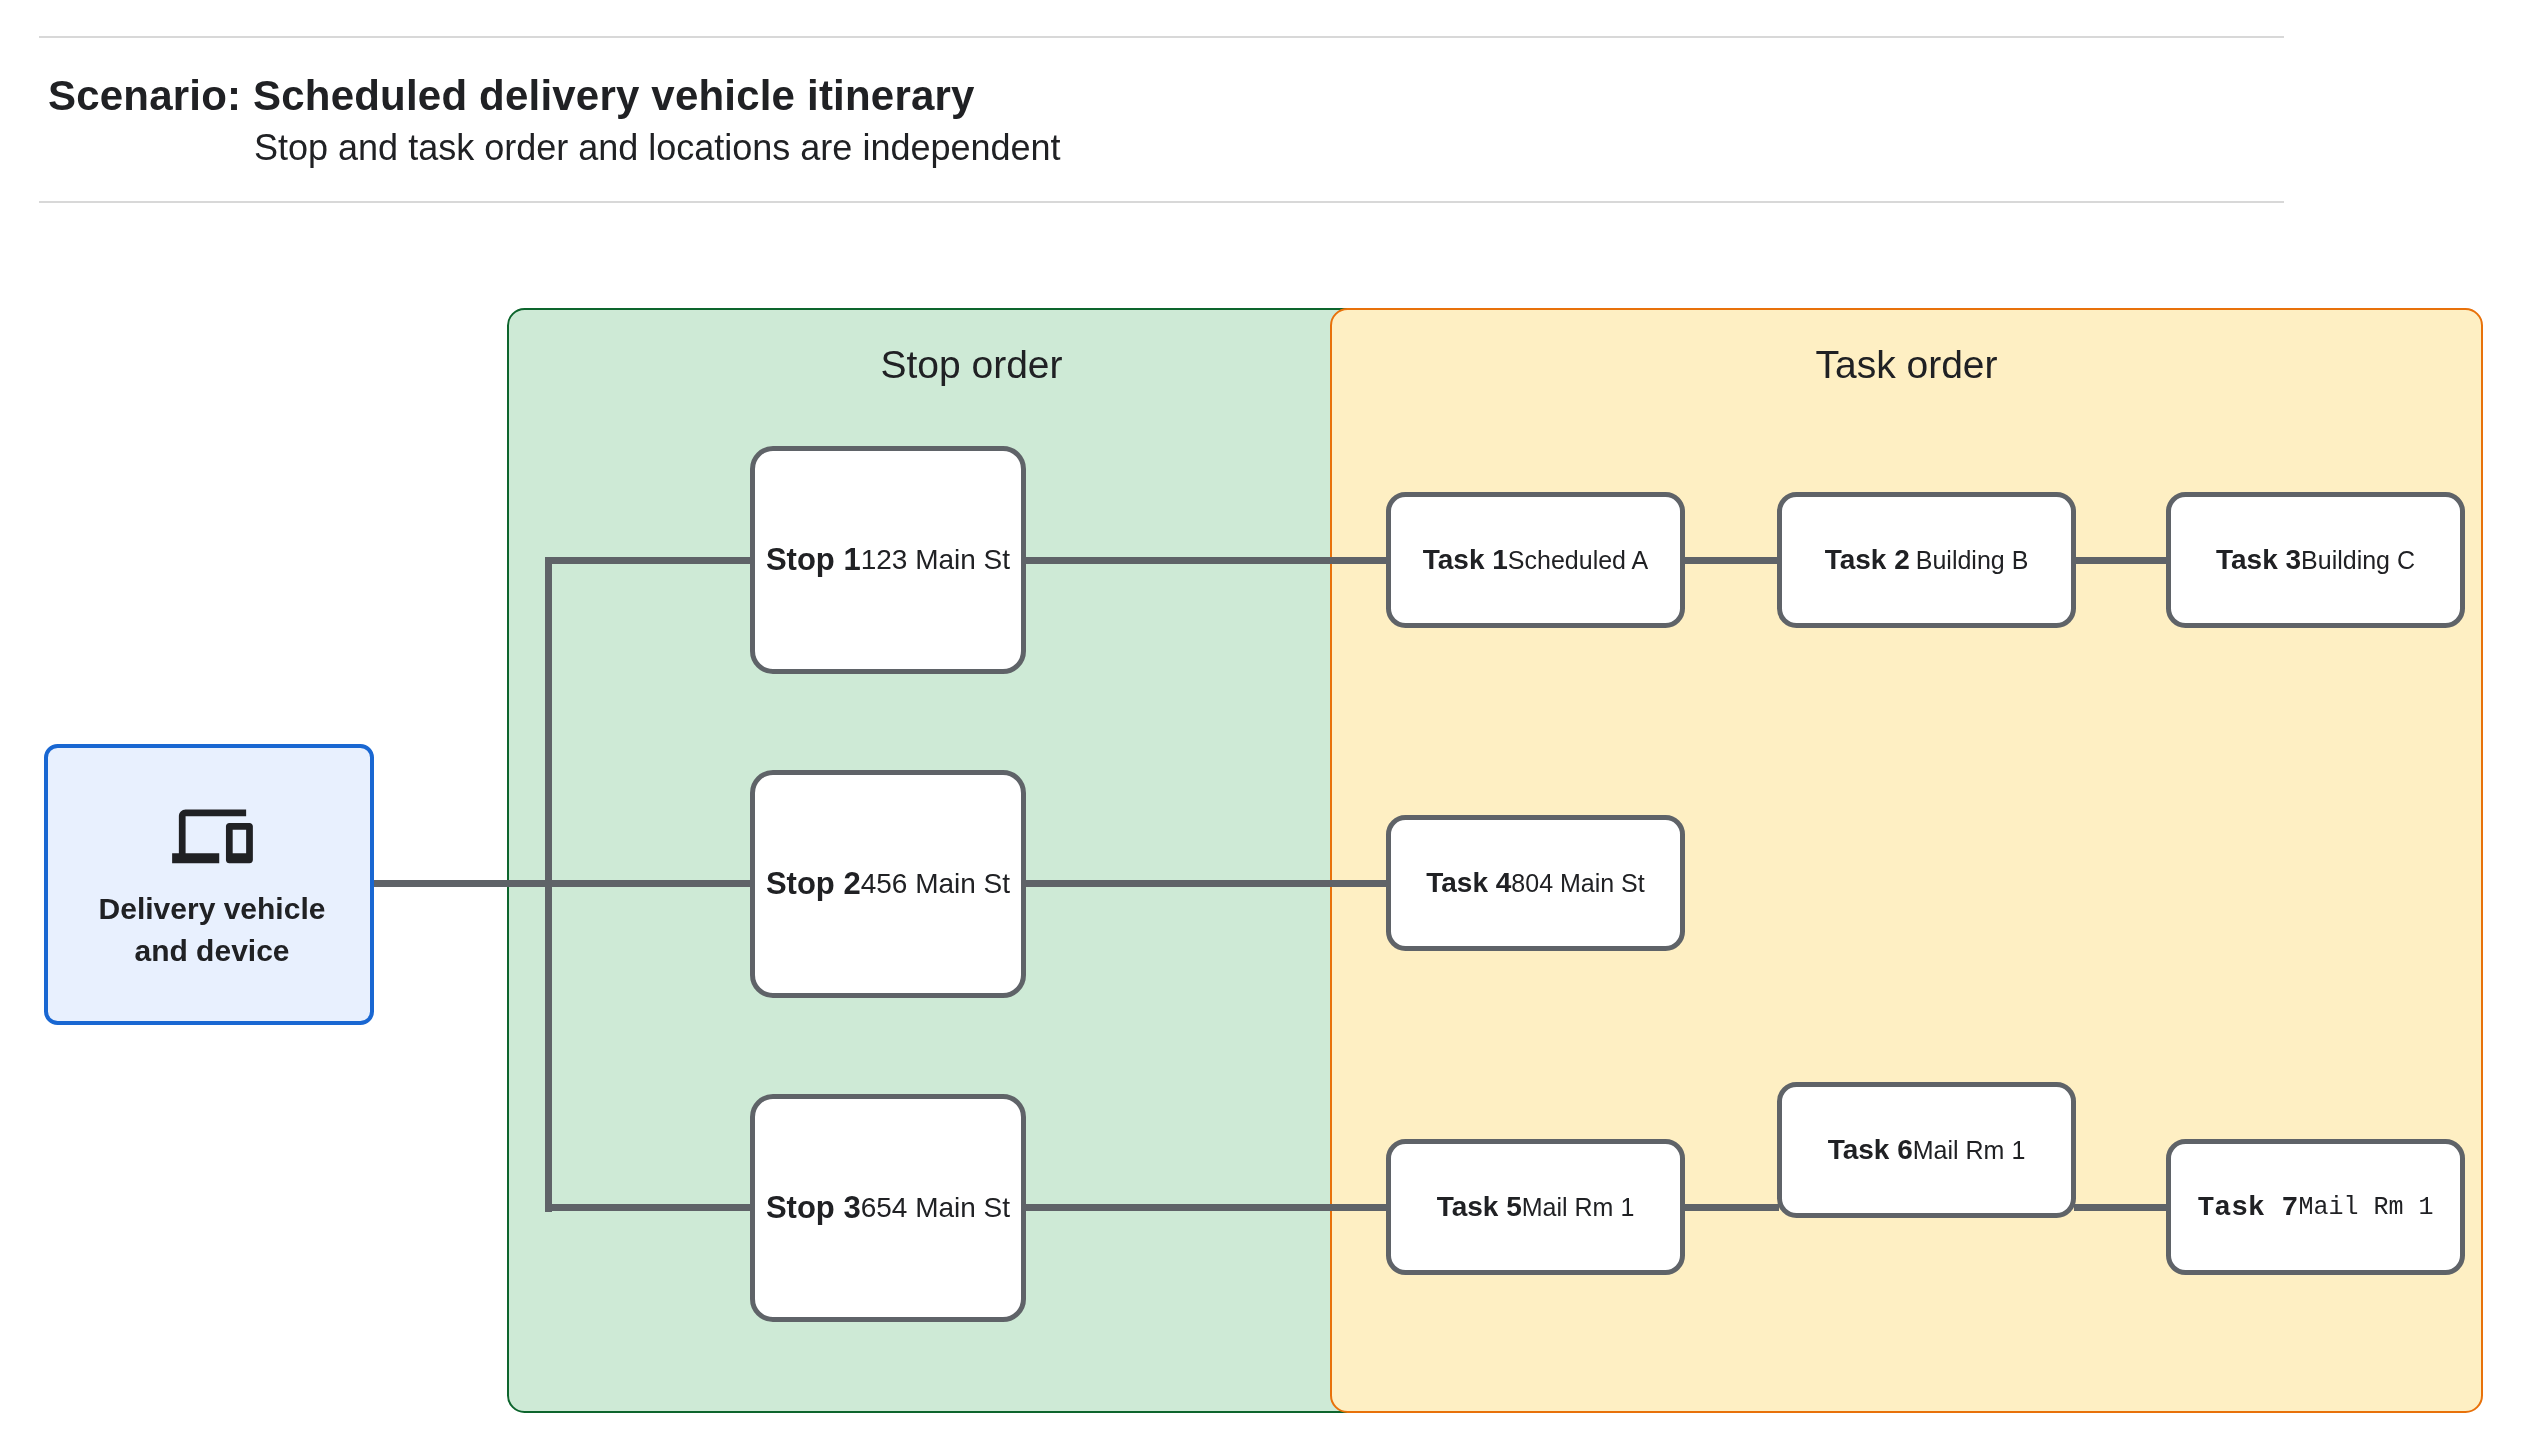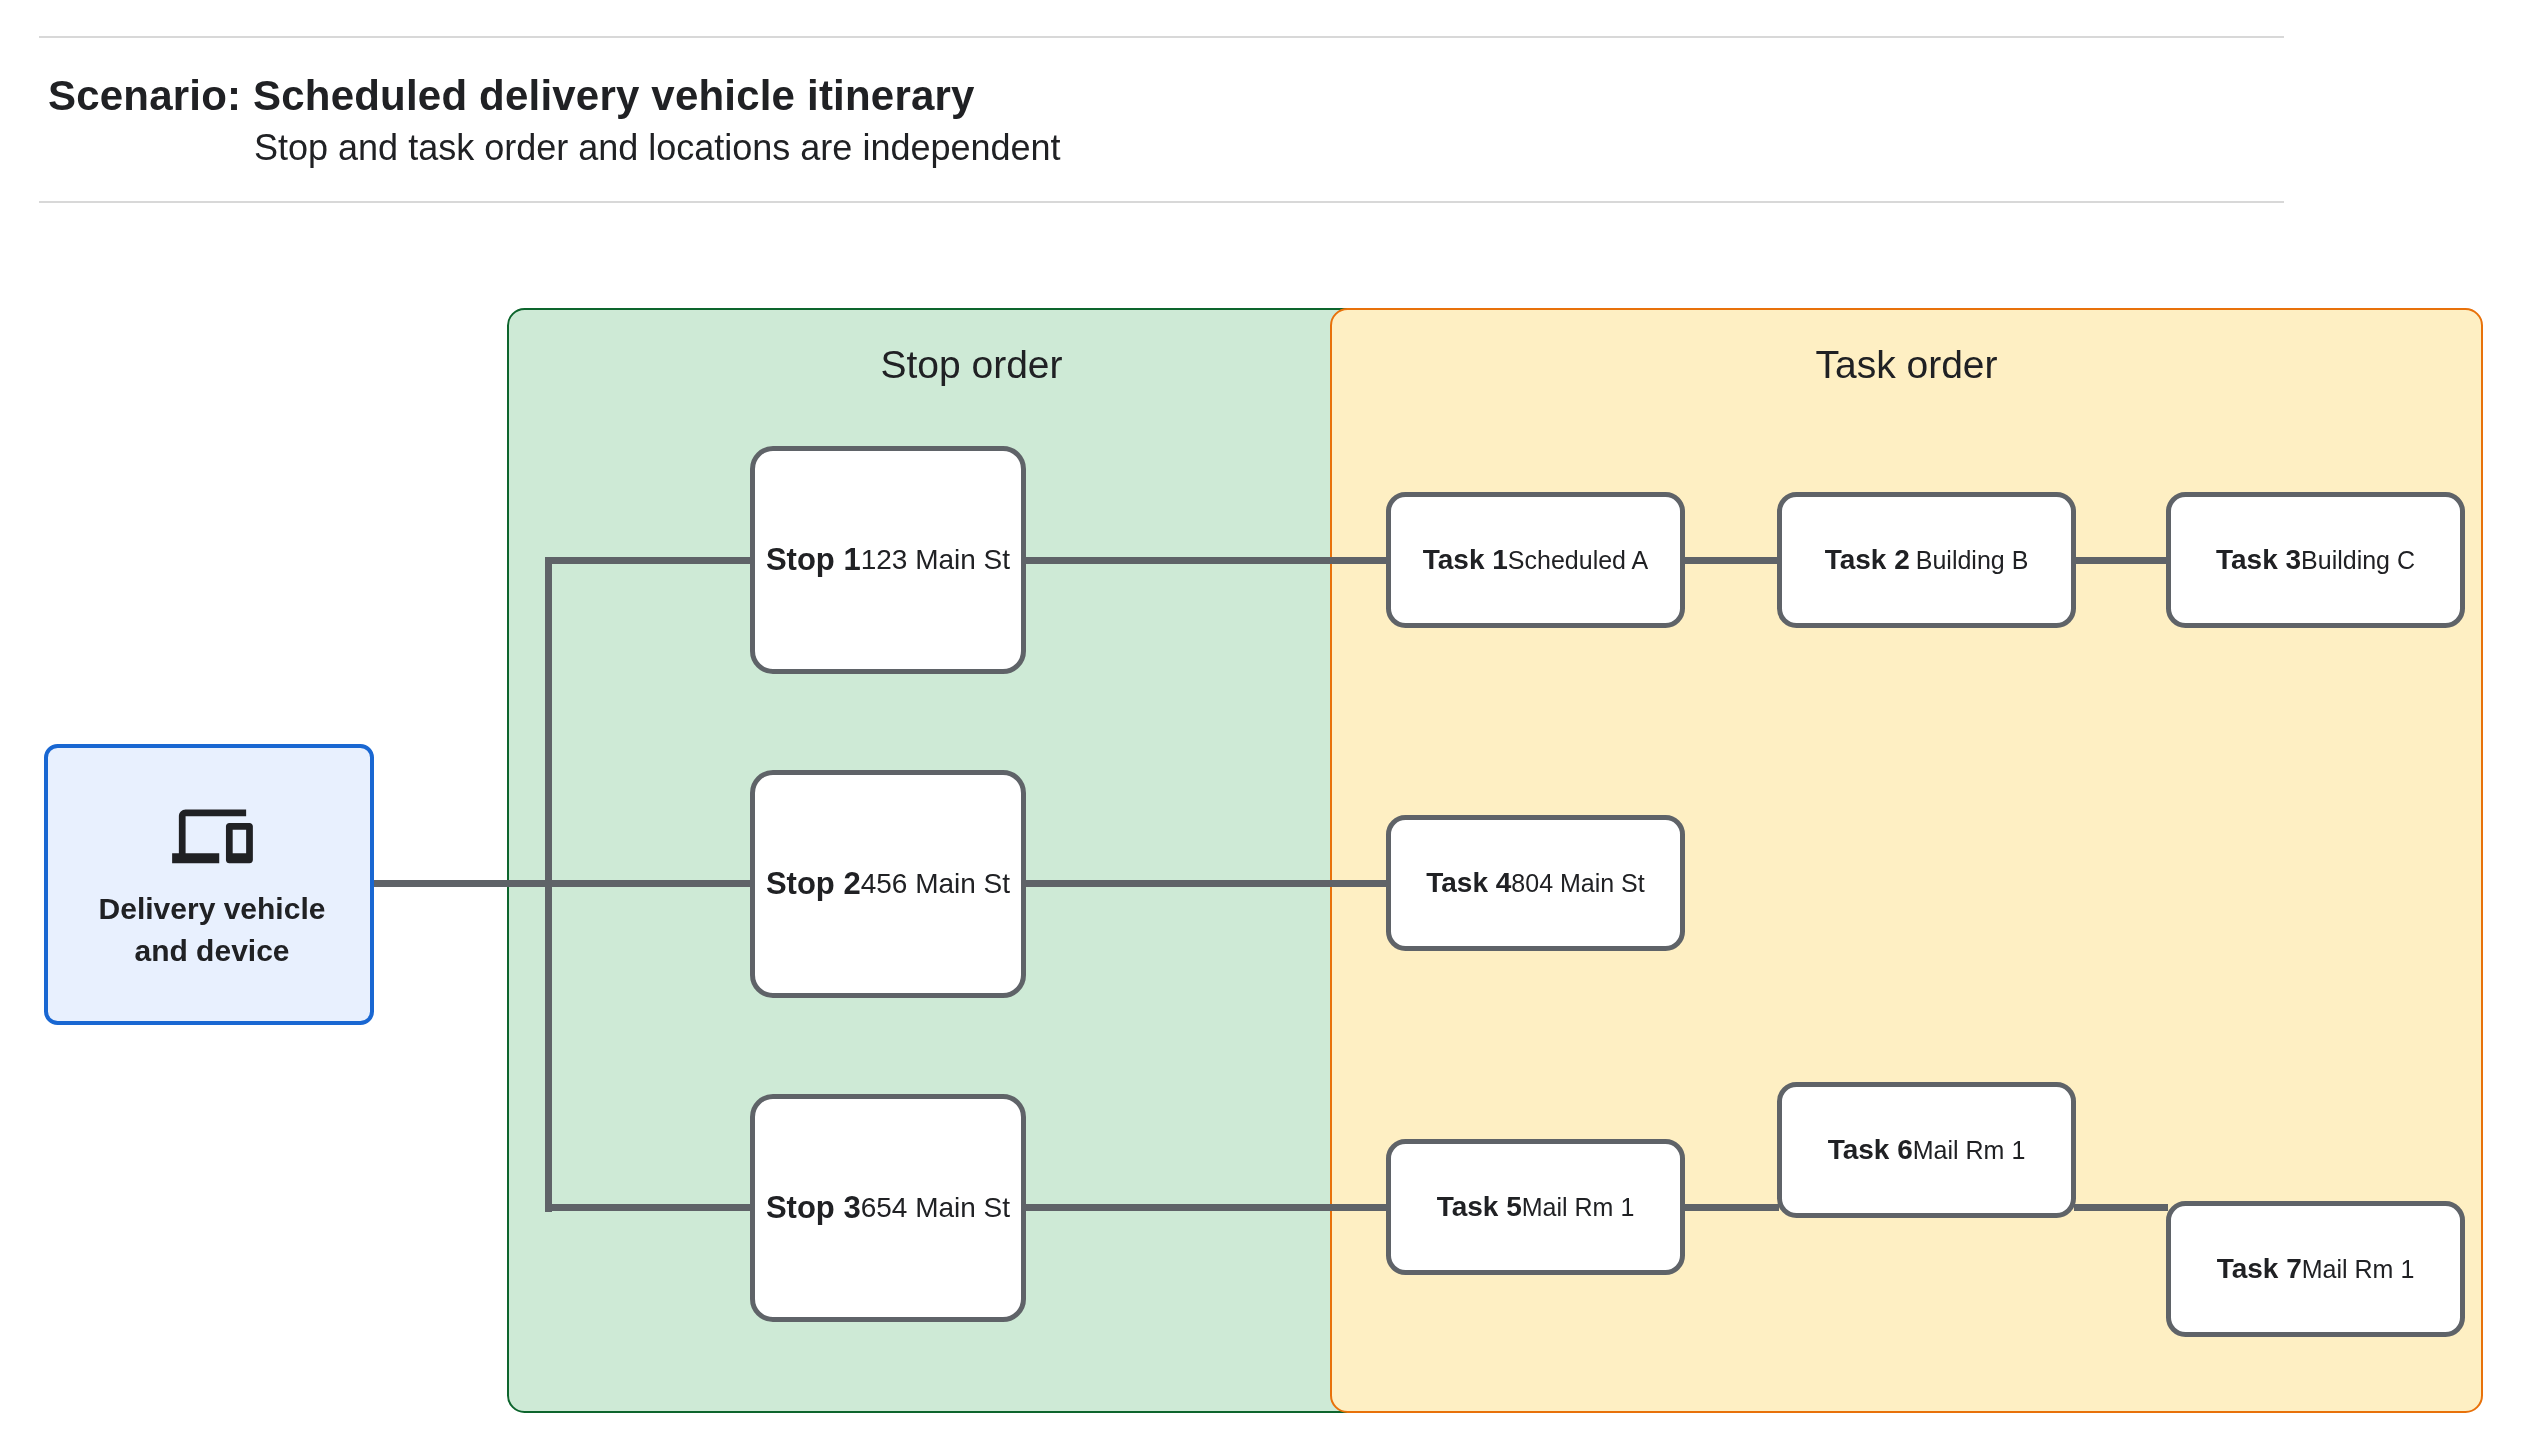--- a/index.html
+++ b/index.html
@@ -172,19 +172,19 @@
   </div>
 
   <div class="node task-node" style="left:1386px;top:1139px;">
     <div class="node-title">Task 5</div>
     <div class="node-subtitle">Mail Rm 1</div>
   </div>
   <div class="node task-node" style="left:1777px;top:1082px;">
     <div class="node-title">Task 6</div>
     <div class="node-subtitle">Mail Rm 1</div>
   </div>
-  <div class="node task-node" style="left:2166px;top:1201px;">
+  <div class="node task-node" style="left:2166px;top:1139px;font-family:Liberation Mono, monospace;">
     <div class="node-title">Task 7</div>
     <div class="node-subtitle">Mail Rm 1</div>
   </div>
 
 </div>
 
 
 </body></html>

